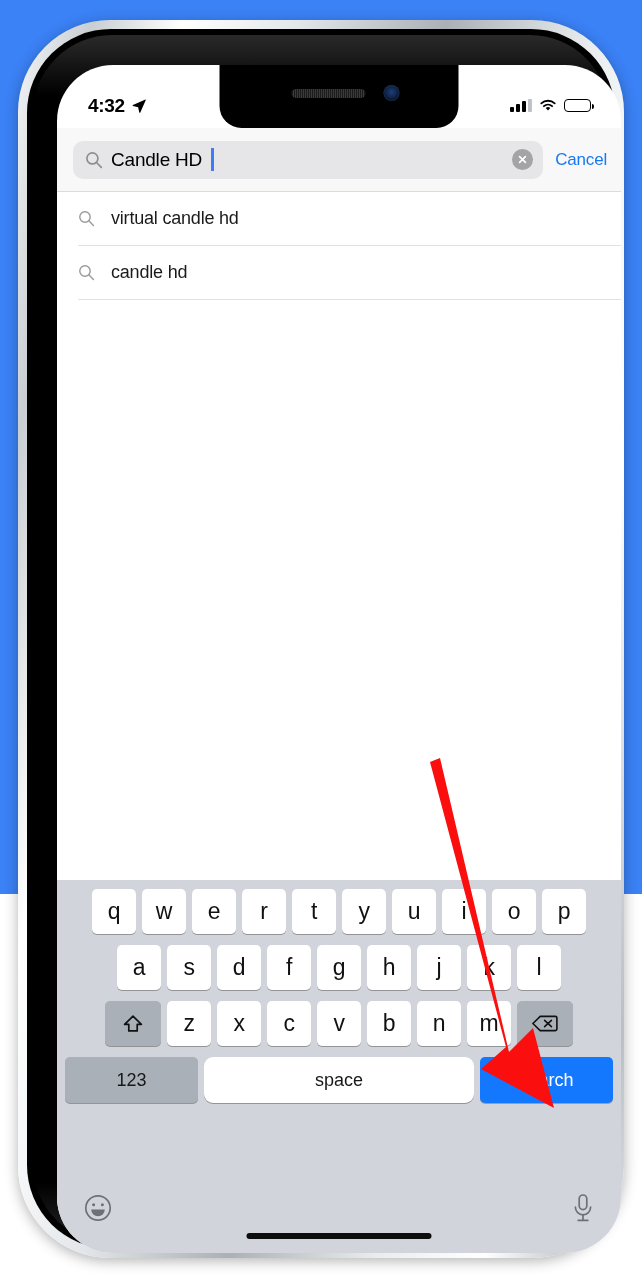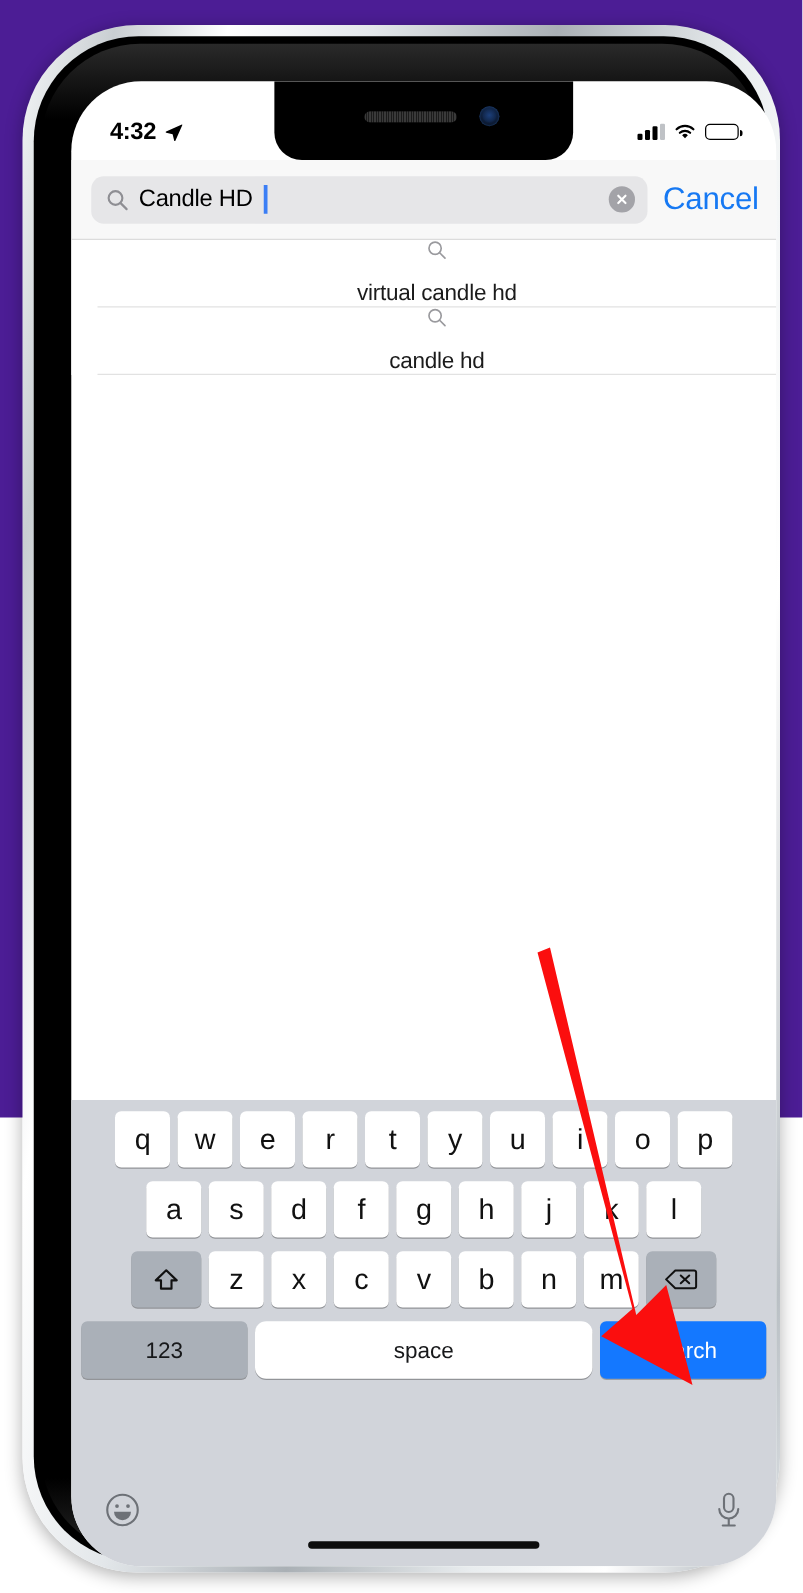--- a/index.html
+++ b/index.html
@@ -2,21 +2,21 @@
 <html><head>
 <meta charset="utf-8">
 <style>
   * { margin:0; padding:0; box-sizing:border-box; }
   html, body {
     width:642px; height:1274px;
     background:#ffffff;
     font-family:"Liberation Sans", sans-serif;
     overflow:hidden;
   }
-  #stage { position:relative; width:642px; height:894px; background:#4c1d95;padding-left:20px; }
+  #stage { position:relative; width:642px; height:894px; background:#3b82f6;padding-left:20px; }
 
   
   .phone-outer{
     position:absolute; left:18px; top:20px; width:606px; height:1238px;
     border-radius:92px;
     background:linear-gradient(100deg,#f4f6f7 0%,#c9ced2 9%,#ffffff 20%,#e3e7ea 34%,#aab0b5 52%,#e9edef 70%,#ffffff 83%,#b9bfc4 95%,#dfe3e6 100%);
     box-shadow:0 3px 14px rgba(0,0,0,.30);
   }
   .phone-bezel{
     position:absolute; left:9px; top:9px; width:588px; height:1220px;
@@ -90,25 +90,25 @@
     flex:1; height:38px; background:#e6e6e8; border-radius:10px;
     display:flex; align-items:center; padding:0 10px 0 12px; gap:8px;
   }
   .search-text{ font-size:19px; color:#000; letter-spacing:-.2px; white-space:nowrap; }
   .caret{ width:2.5px; height:23px; background:#3b7ef5; margin-left:1px; }
   .spacer{ flex:1; }
   .clear-btn{
     width:21px; height:21px; border-radius:50%; background:#a3a3a8;
     display:flex; align-items:center; justify-content:center; flex-shrink:0;
   }
-  .cancel-btn{ font-size:25px; color:#1779f3; letter-spacing:-.2px; padding-left:4px; white-space:nowrap; }
+  .cancel-btn{ font-size:17px; color:#1779f3; letter-spacing:-.2px; padding-left:4px; white-space:nowrap; }
 
   
   .suggestions{ position:absolute; left:0; top:127px; width:100%; background:#fff; }
-  .sugg-row{ height:53px; display:flex; align-items:center; padding-left:21px; gap:16px;flex-direction:column; }
+  .sugg-row{ height:53px; display:flex; align-items:center; padding-left:21px; gap:16px; }
   .sugg-text{ font-size:18px; color:#1b1b1b; letter-spacing:-.2px; }
   .sugg-sep{ height:1px; background:#e2e2e2; margin-left:21px; }
 
   
   .keyboard{
     position:absolute; left:0; bottom:0; width:100%; height:373px;
     background:#d1d4da; padding-top:9px;
   }
   .krow{ display:flex; justify-content:center; align-items:center; gap:6px; margin-bottom:11px; }
   .krow.r2{ padding:0 18px; }

